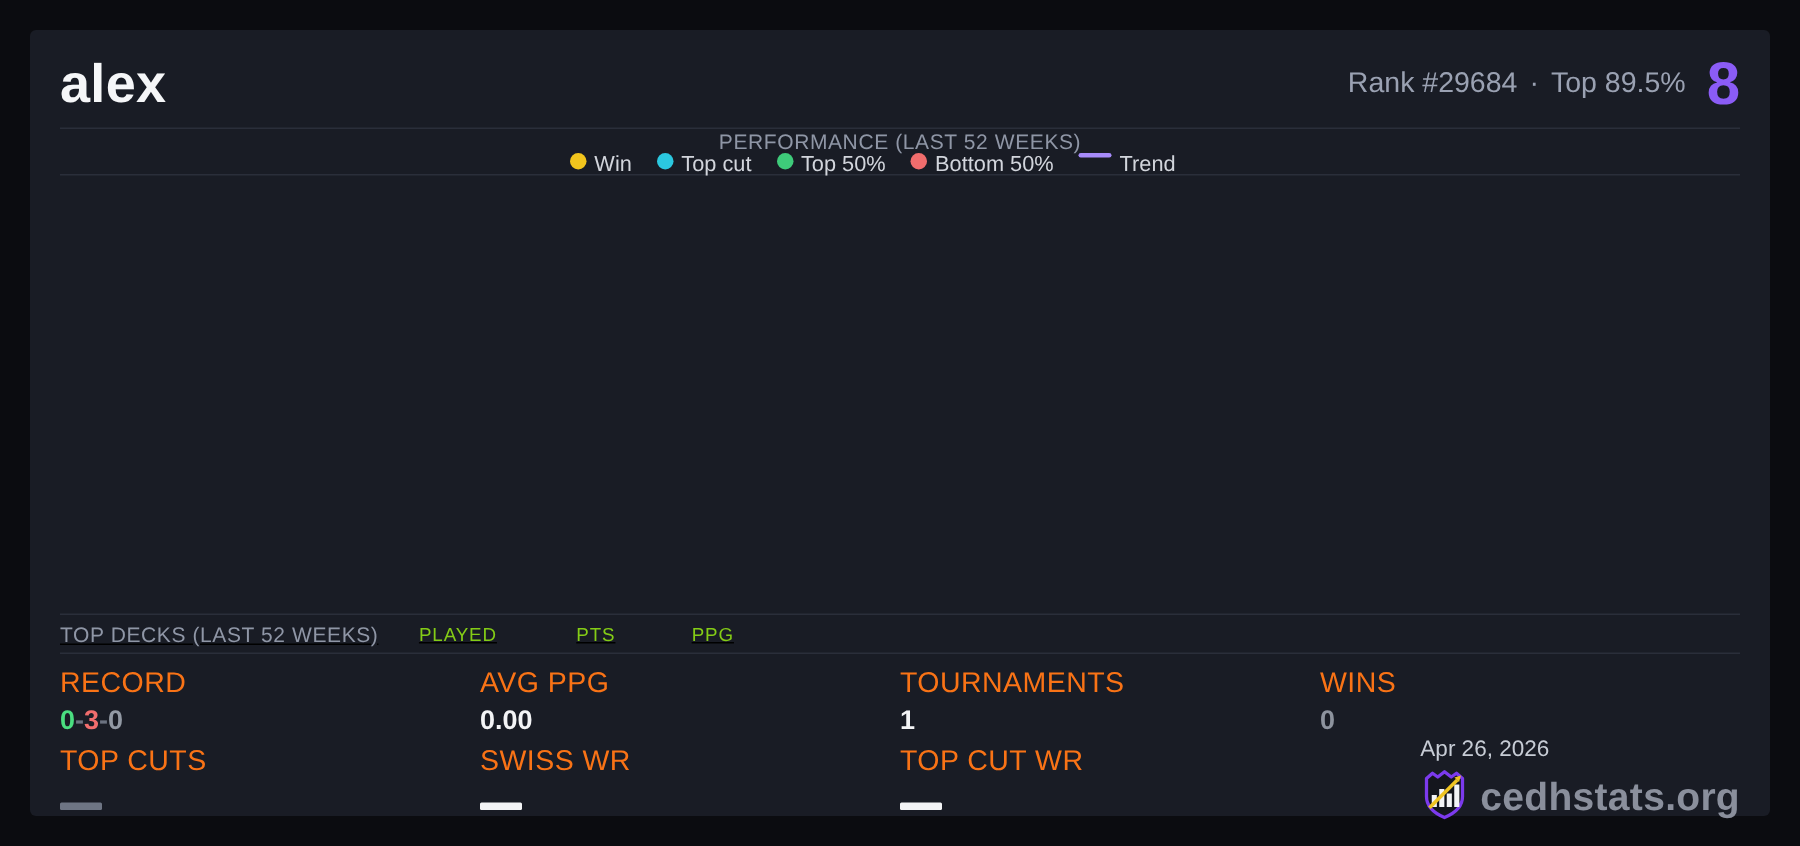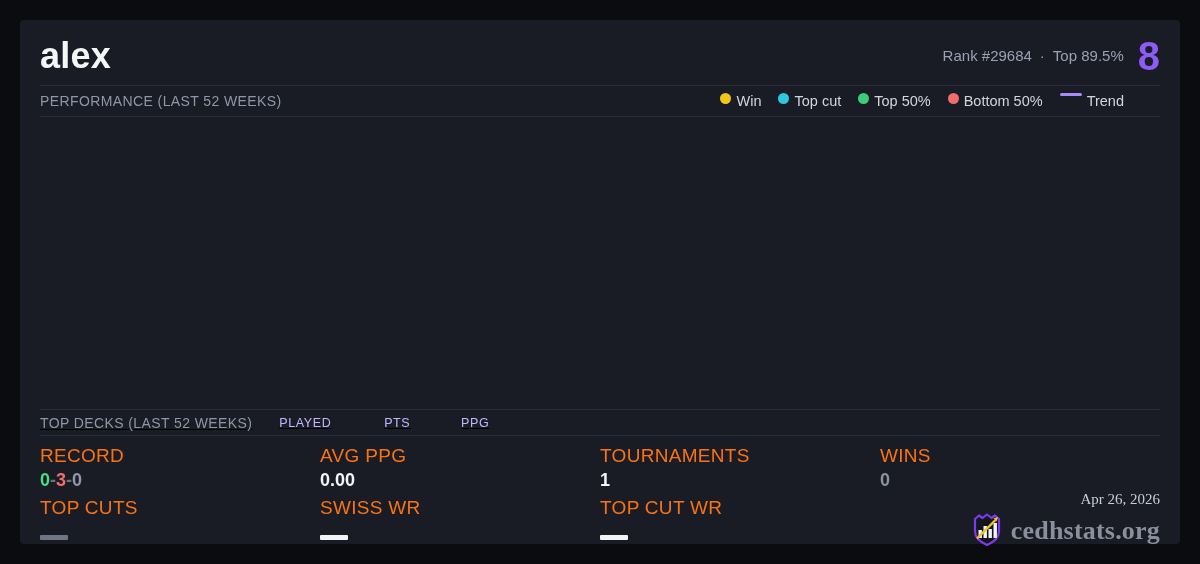--- a/index.html
+++ b/index.html
@@ -30,41 +30,42 @@
     font-weight: 700;
     color: #f5f6f8;
     letter-spacing: 0.2px;
   }
   .header-right {
     display: flex;
     align-items: center;
     gap: 14px;
   }
   .rank-line {
-    font-size: 15px;
+    font-size: 19px;
     color: #9aa1b2;
     font-weight: 500;
   }
   .rank-line .dot-sep { margin: 0 8px; color: #9aa1b2; }
   .points-big {
     font-size: 40px;
     font-weight: 700;
     line-height: 1;
   }
   .divider {
     height: 1px;
     background: #2a2e3a;
     width: 100%;
   }
   
   .perf-header {
     height: 30px;
     display: flex;
     align-items: center;
     justify-content: space-between;
+    flex-direction: column;
   }
   .section-title {
     font-size: 14px;
     color: #8f96a6;
     letter-spacing: 0.4px;
   }
   .legend {
     display: flex;
     align-items: center;
     gap: 17px;
@@ -94,21 +95,21 @@
     align-items: center;
     text-decoration: underline;
   }
   .deck-cols {
     display: flex;
   }
   .deck-col {
     width: 79px;
     text-align: right;
     font-size: 12.5px;
-    color: #c4b5fd;
+    color: #84cc16;
     letter-spacing: 0.6px;
   }
   
   .stats {
     position: relative;
     display: grid;
     grid-template-columns: 280px 280px 280px 280px;
     grid-template-rows: 52px 58px;
     padding-top: 9px;
   }
@@ -128,22 +129,21 @@
   .stat-value .sep { color: #6b7280; }
   .dash {
     width: 28px; height: 5px;
     margin-top: 16px;
     border-radius: 1px;
   }
   
   .footer {
     position: absolute;
     right: 0; top: 55px;
-    text-align: right;
-    font-family: Liberation Serif, serif;
+    text-align: left;
   }
   .footer-date {
     font-size: 15px;
     color: #c7ccd5;
     font-weight: 500;
     margin-bottom: 3px;
   }
   .brand-row {
     display: flex;
     align-items: center;

